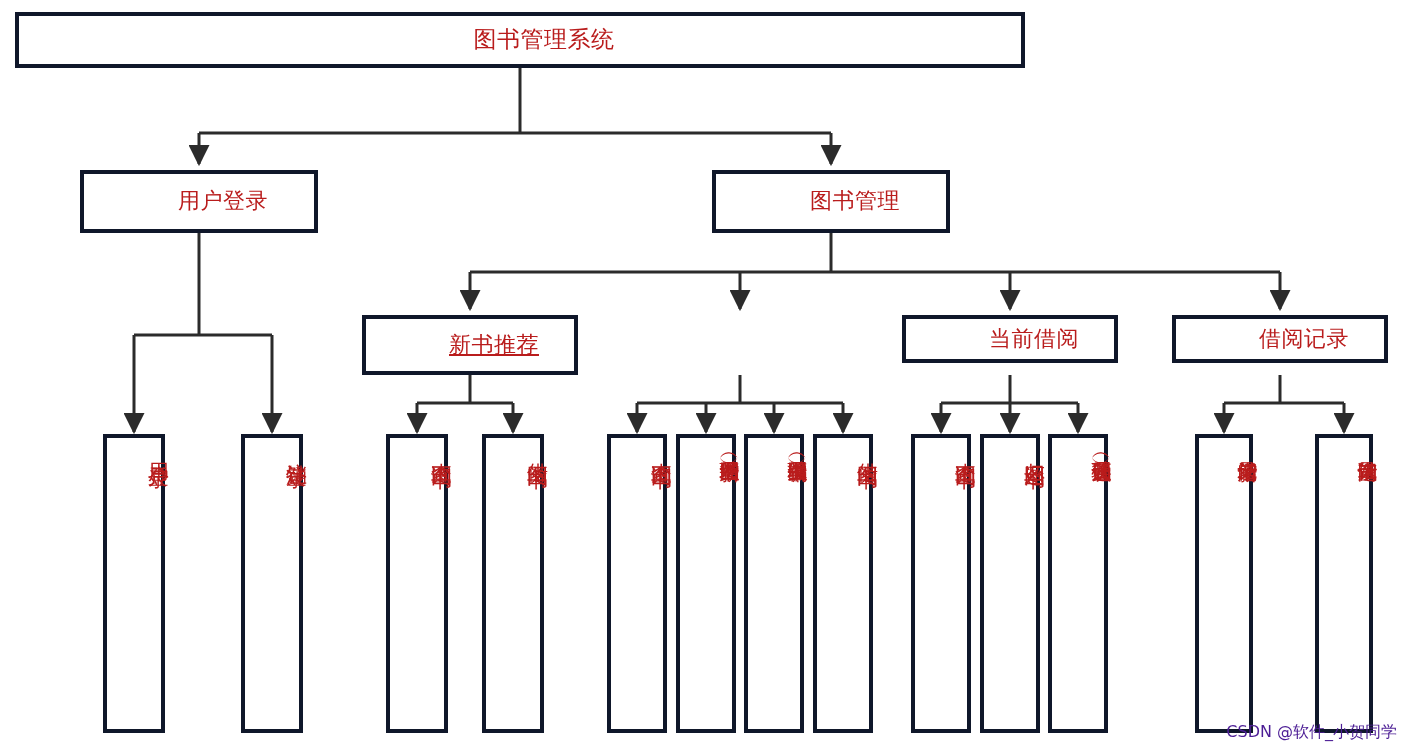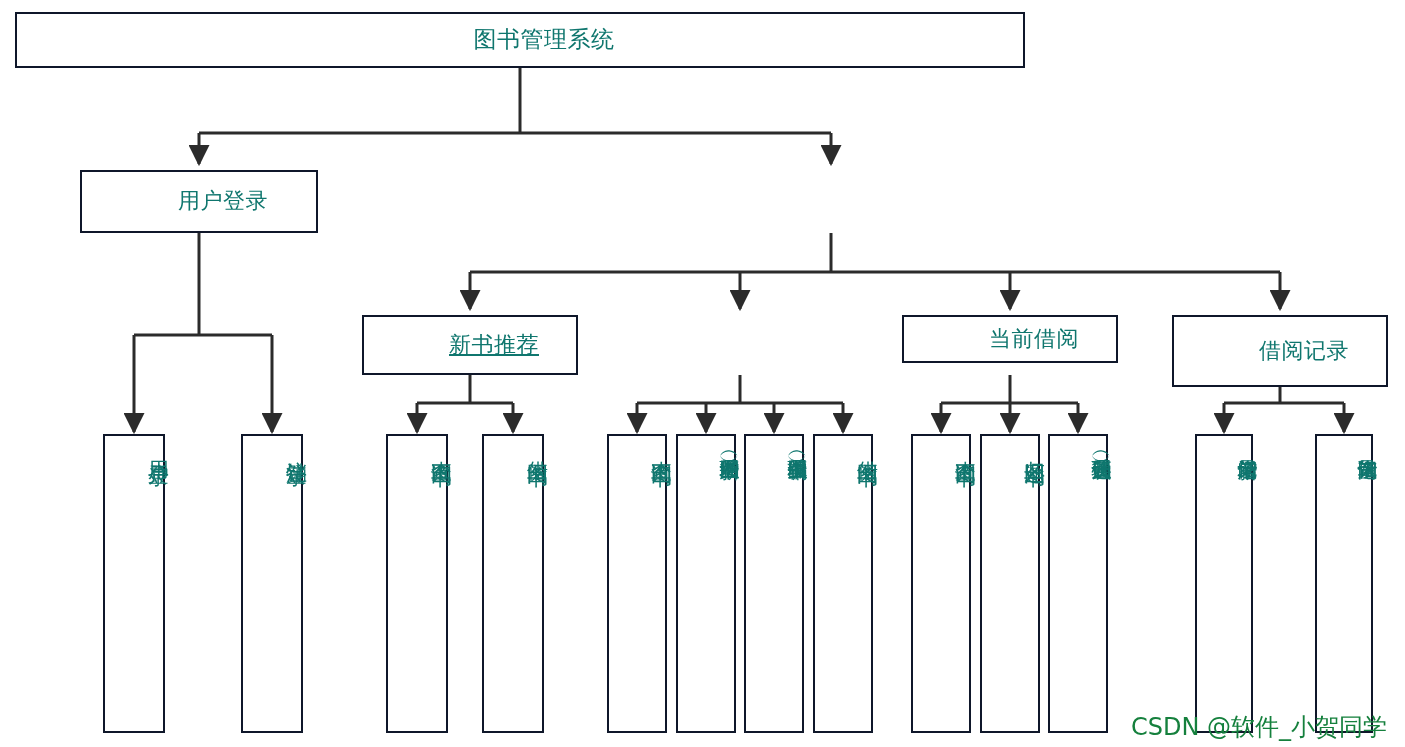--- a/index.html
+++ b/index.html
@@ -23,25 +23,25 @@
     left: 0;
     top: 0;
     width: 1405px;
     height: 747px;
     pointer-events: none;
   }
   .node {
     position: absolute;
     box-sizing: border-box;
     background: #ffffff;
-    border: 2px solid #0f172a;
+    border: 4px solid #0f172a;
     display: flex;
     align-items: center;
     justify-content: center;
-    color: #0f766e;
+    color: #b91c1c;
     z-index: 2;
     padding-left: 48px;
   }
   .node-label {
     display: block;
     text-align: center;
     line-height: 1.12;
     letter-spacing: 0.5px;
   }
   .node.horizontal .node-label {
@@ -63,24 +63,24 @@
     line-height: 1;
     white-space: nowrap;
     margin: 0 auto;
   }
   .node.vertical.long .node-label {
     font-size: 20px;
     letter-spacing: 0px;
   }
   .watermark {
     position: absolute;
-    right: 18px;
+    right: 8px;
     bottom: 4px;
-    font-size: 24px;
-    color: #15803d;
+    font-size: 16px;
+    color: #4c1d95;
     white-space: nowrap;
     z-index: 3;
     font-family: "DejaVu Sans", "Liberation Sans", sans-serif;
   }
 </style>
 </head>
 <body>
 
 <div id="canvas">
 
@@ -134,28 +134,31 @@
     </g>
   </svg>
 
   <div class="node horizontal root" style="left:15px; top:12px; width:1010px; height:56px;">
     <span class="node-label">图书管理系统</span>
   </div>
 
   <div class="node horizontal" style="left:80px; top:170px; width:238px; height:63px;">
     <span class="node-label">用户登录</span>
   </div>
+  <div class="node horizontal" style="left:712px; top:170px; width:238px; height:63px;">
+    <span class="node-label">图书管理</span>
+  </div>
 
   <div class="node horizontal" style="left:362px; top:315px; width:216px; height:60px;text-decoration:underline;">
     <span class="node-label">新书推荐</span>
   </div>
   <div class="node horizontal" style="left:902px; top:315px; width:216px; height:48px;">
     <span class="node-label">当前借阅</span>
   </div>
-  <div class="node horizontal" style="left:1172px; top:315px; width:216px; height:72px;">
+  <div class="node horizontal" style="left:1172px; top:315px; width:216px; height:48px;">
     <span class="node-label">借阅记录</span>
   </div>
 
   <div class="node vertical" style="left:103px; top:434px; width:62px; height:299px;">
     <span class="node-label">用户登录</span>
   </div>
   <div class="node vertical" style="left:241px; top:434px; width:62px; height:299px;">
     <span class="node-label">注销登录</span>
   </div>
 

